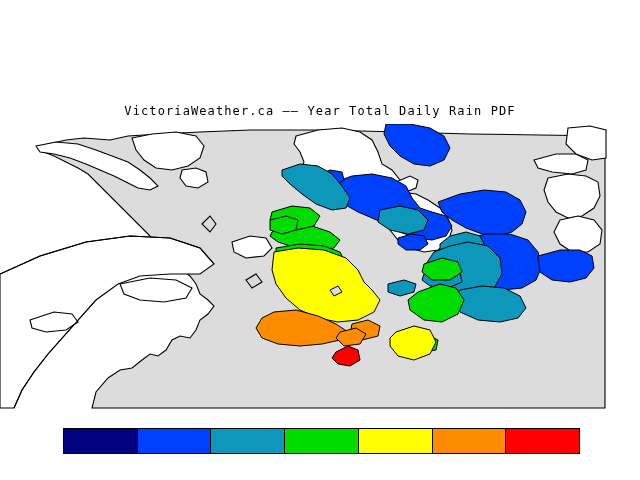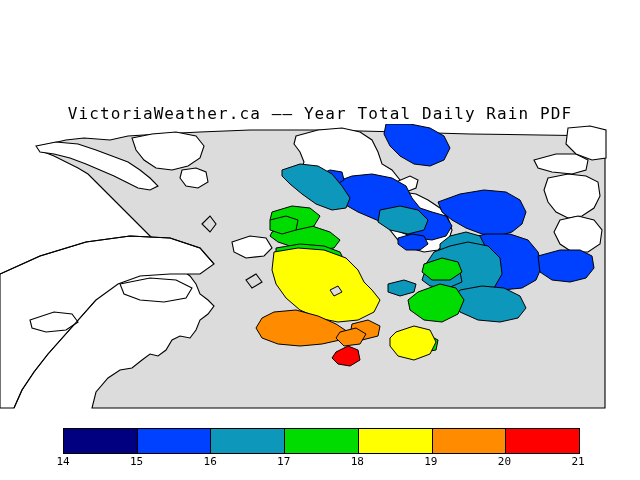--- a/index.html
+++ b/index.html
@@ -9,21 +9,21 @@
     font-family:"DejaVu Sans Mono","Liberation Mono",monospace;
     -webkit-font-smoothing:none;
   }
   #stage{position:absolute;left:0;top:0;width:640px;height:480px;background:#ffffff;}
 
   
   #title{
     position:absolute;left:0;top:104px;width:640px;
     text-align:center;
     font-family:"DejaVu Sans Mono","Liberation Mono",monospace;
-    font-size:16px;letter-spacing:1.1px;color:#000000;
+    font-size:12px;letter-spacing:1.1px;color:#000000;
     white-space:pre;
   }
 
   
   #map-wrap{position:absolute;left:0px;top:124px;width:640px;height:290px;}
   #map-svg{display:block;width:640px;height:290px;}
 
   
   #cb-wrap{position:absolute;left:0;top:424px;width:640px;height:56px;}
   #cb-bar{
@@ -168,28 +168,18 @@
     <div id="cb-shadow"></div>
     <div id="cb-bar">
       <div class="seg" style="background: rgb(0, 0, 128);"></div>
       <div class="seg" style="background: rgb(0, 64, 255);"></div>
       <div class="seg" style="background: rgb(12, 151, 187);"></div>
       <div class="seg" style="background: rgb(0, 220, 0);"></div>
       <div class="seg" style="background: rgb(255, 255, 0);"></div>
       <div class="seg" style="background: rgb(255, 140, 0);"></div>
       <div class="seg" style="background: rgb(255, 0, 0);"></div>
     </div>
-    <div id="cb-ticks">
-        <div class="tk" style="left: 63px;">14</div>
-        <div class="tk" style="left: 136.571px;">15</div>
-        <div class="tk" style="left: 210.143px;">16</div>
-        <div class="tk" style="left: 283.714px;">17</div>
-        <div class="tk" style="left: 357.286px;">18</div>
-        <div class="tk" style="left: 430.857px;">19</div>
-        <div class="tk" style="left: 504.429px;">20</div>
-        <div class="tk" style="left: 578px;">21</div>
-      </div>
     <div id="cb-caption">
       
     </div>
   </div>
 
 </div>
 
 </body></html>

